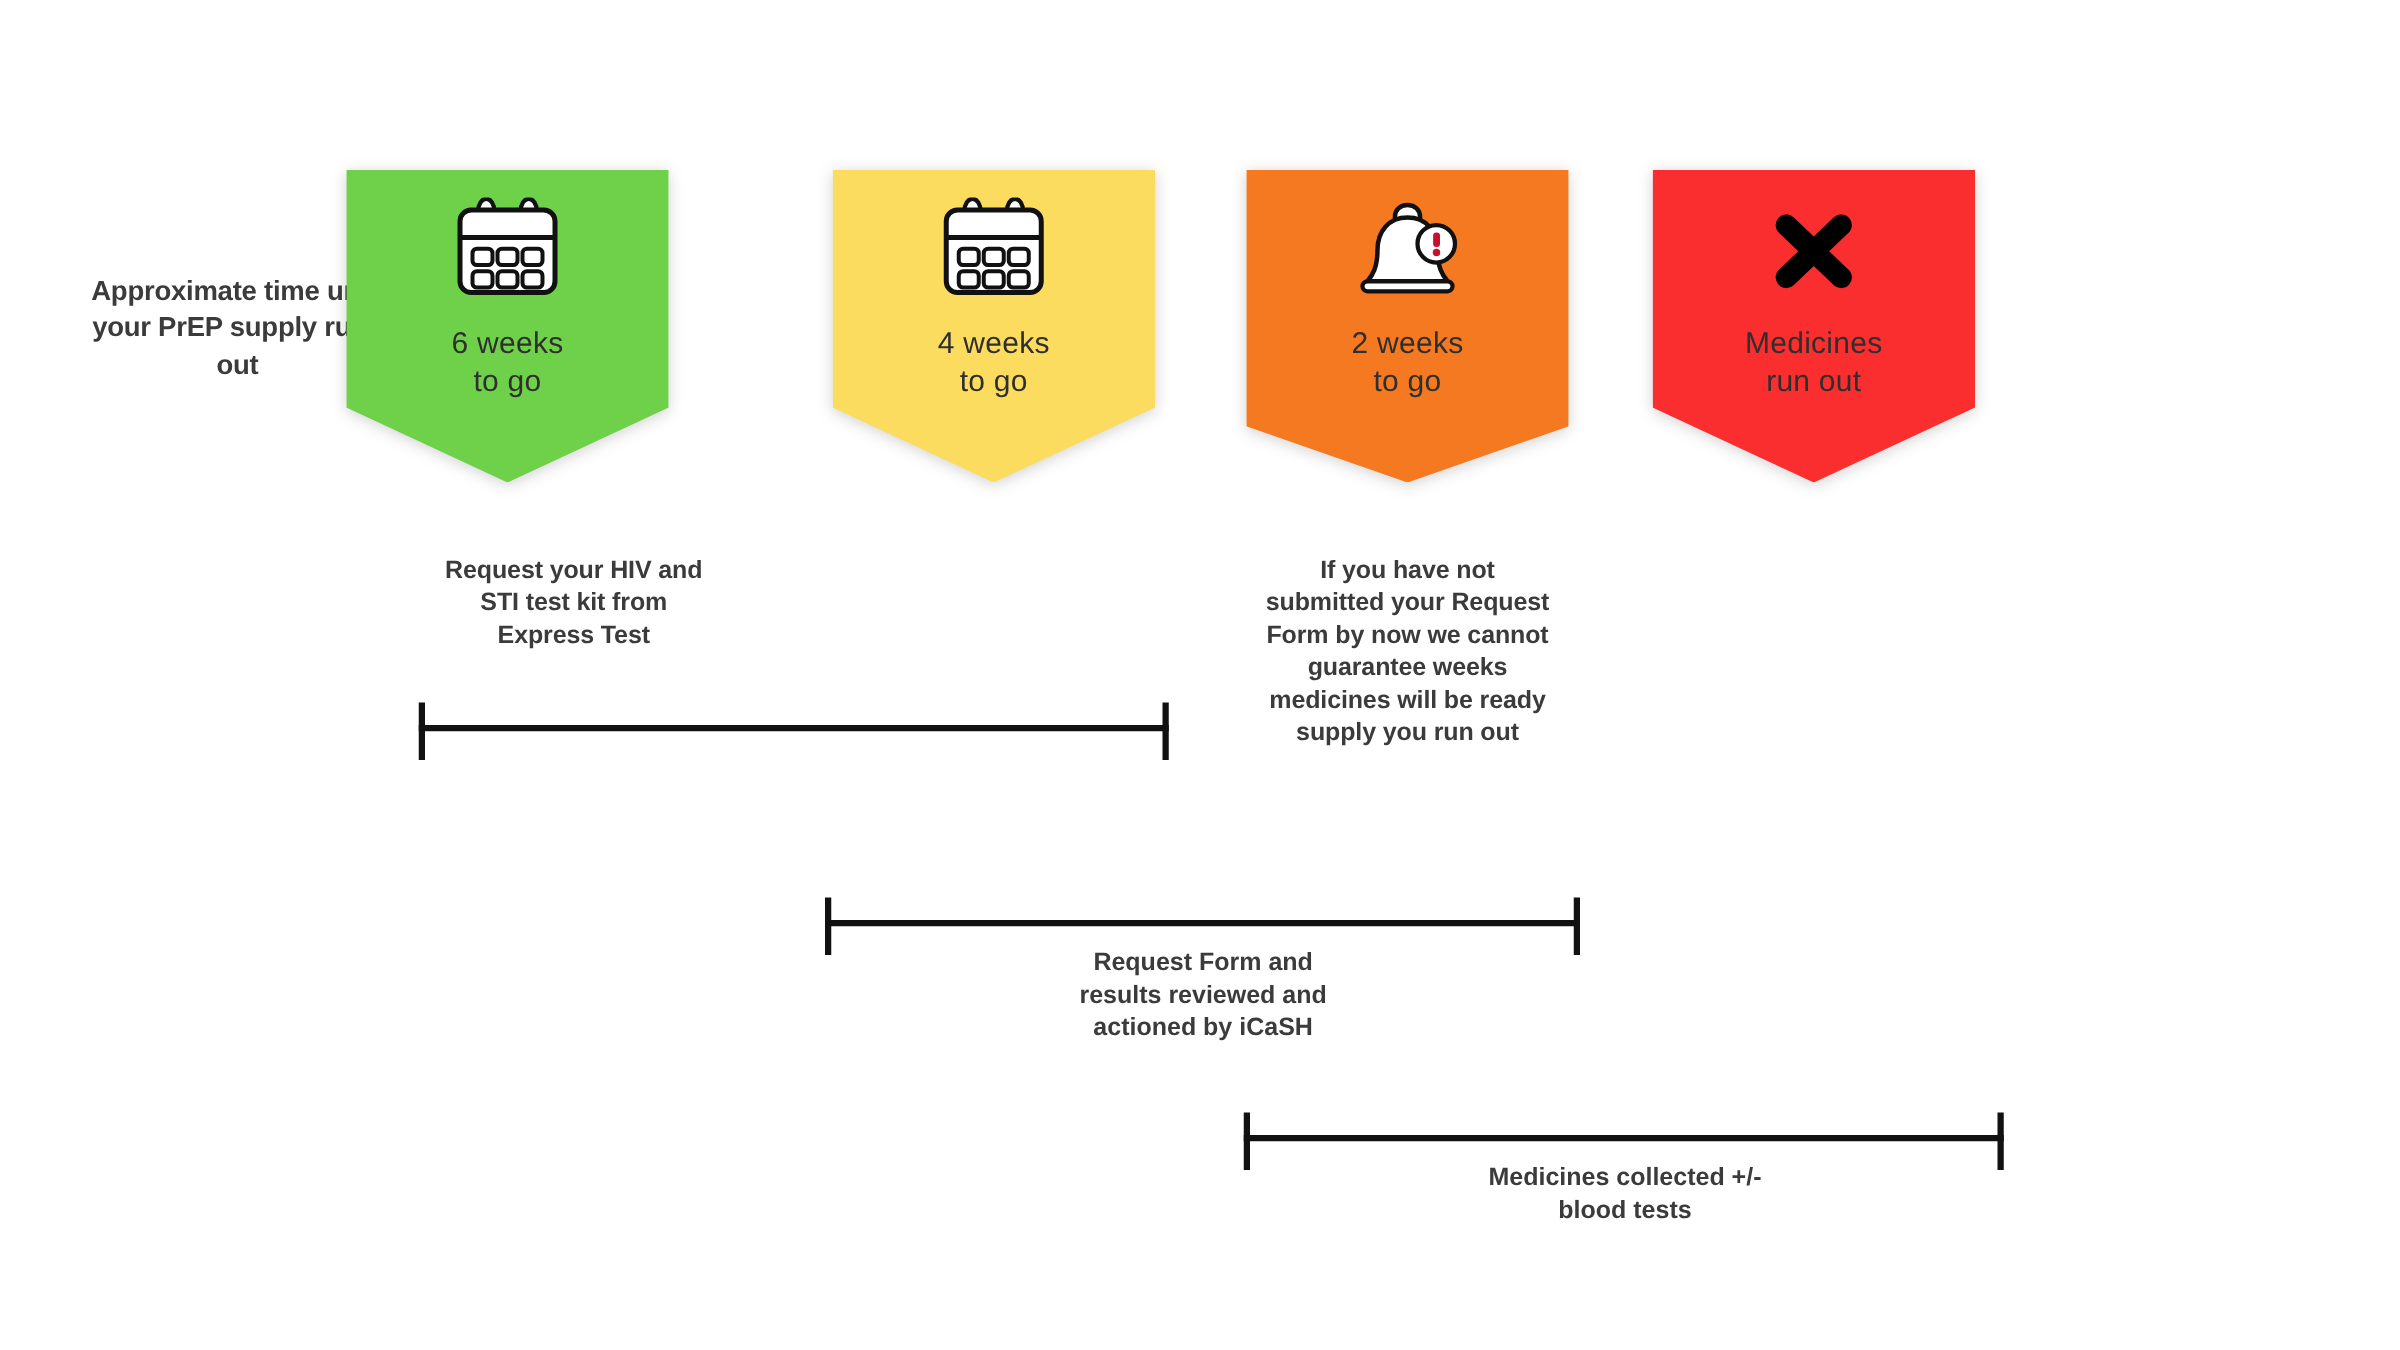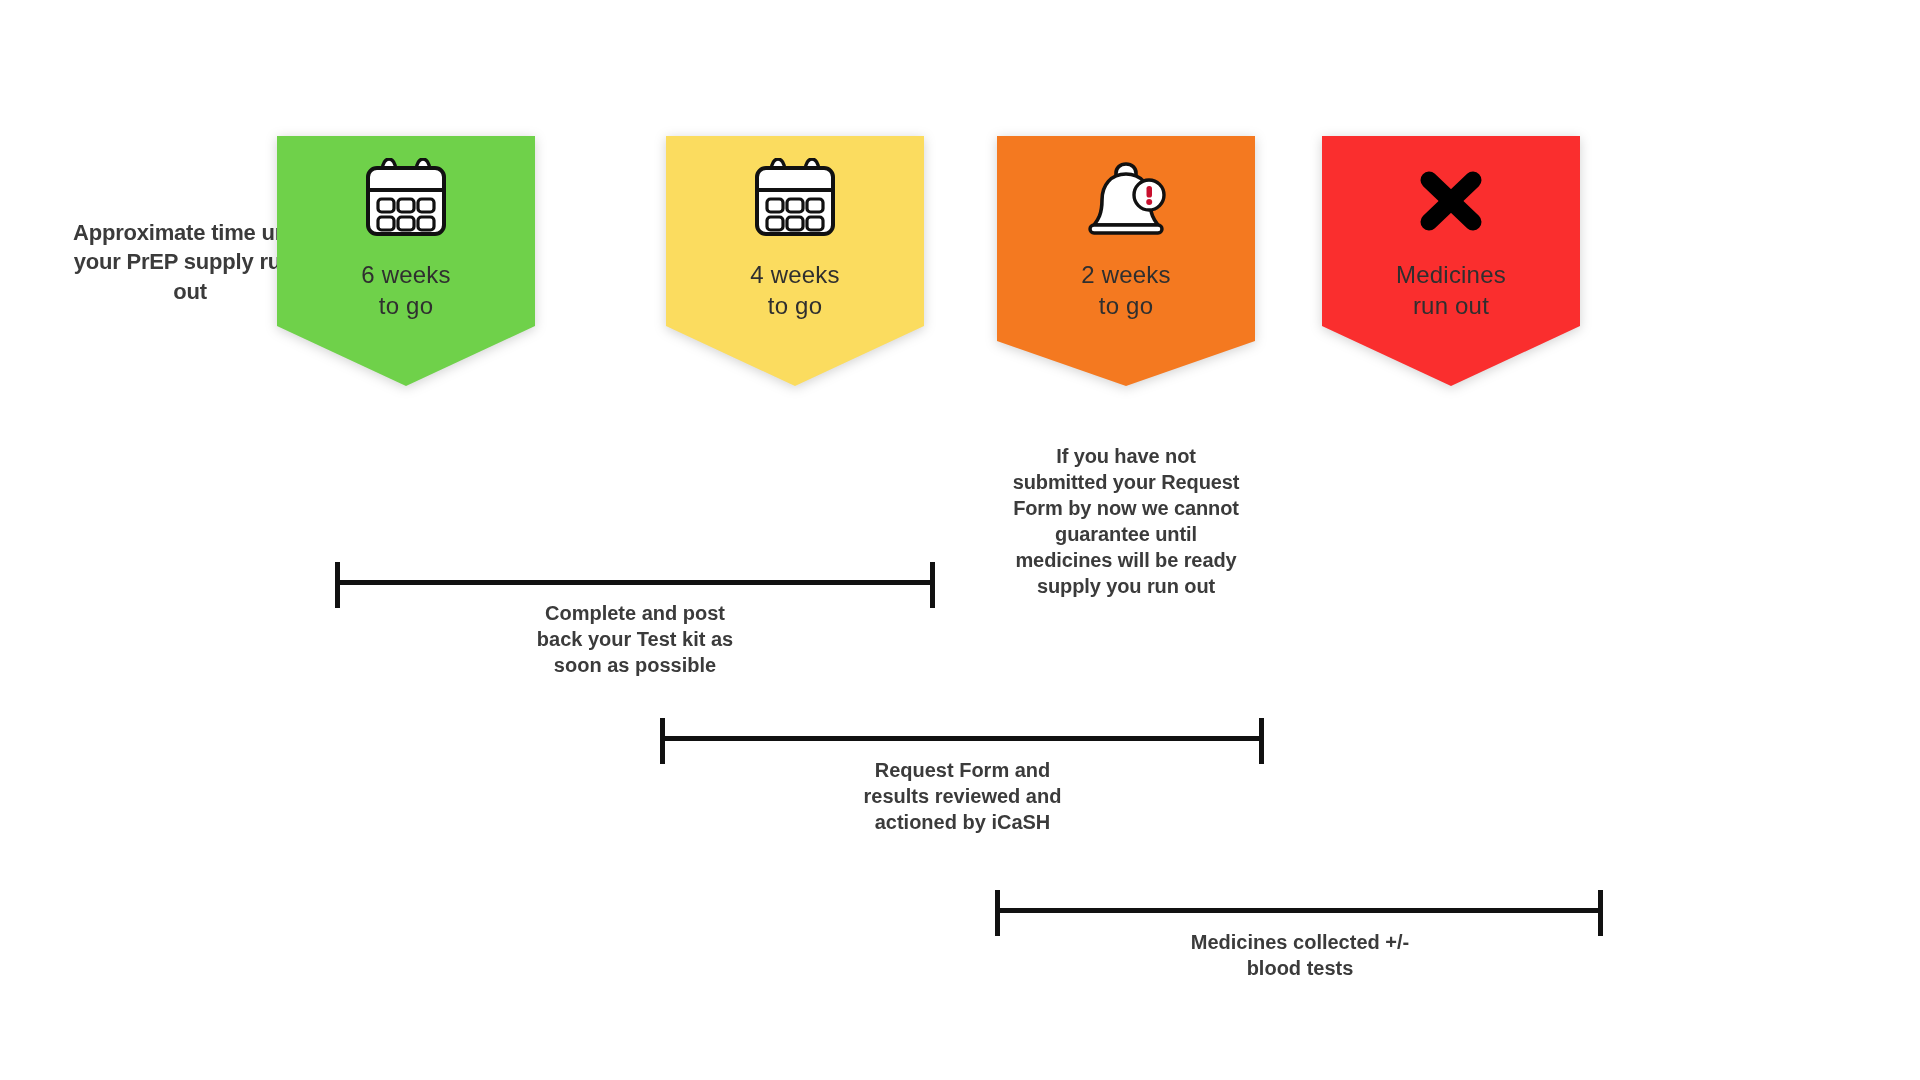--- a/index.html
+++ b/index.html
@@ -126,20 +126,25 @@
         <rect x="22" y="59" width="16" height="13" rx="3.5" fill="none" stroke="#111" stroke-width="3.2"></rect>
         <rect x="42" y="59" width="16" height="13" rx="3.5" fill="none" stroke="#111" stroke-width="3.2"></rect>
         <rect x="62" y="59" width="16" height="13" rx="3.5" fill="none" stroke="#111" stroke-width="3.2"></rect>
       </svg>
       <div class="banner-text">
         <span class="ln">6 weeks</span>
         <span class="ln">to go</span>
       </div>
     </div>
   </div>
+  <div class="caption" style="left:330px; top:443px; width:258px;">
+    <span class="ln">Request your HIV and</span>
+    <span class="ln">STI test kit from</span>
+    <span class="ln">Express Test</span>
+  </div>
 
   <div class="banner" style="left:666px;">
     <div class="body" id="body-1" style="background: rgb(251, 220, 95);"></div>
     <div class="banner-inner">
       <svg class="banner-icon" viewBox="0 0 100 86">
         <ellipse cx="33" cy="11" rx="6.5" ry="10" fill="#fff" stroke="#111" stroke-width="3.4"></ellipse>
         <ellipse cx="67" cy="11" rx="6.5" ry="10" fill="#fff" stroke="#111" stroke-width="3.4"></ellipse>
         <rect x="12" y="10" width="76" height="66" rx="9" fill="#fff" stroke="#111" stroke-width="4"></rect>
         <line x1="12" y1="32" x2="88" y2="32" stroke="#111" stroke-width="4"></line>
         <rect x="22" y="41" width="16" height="13" rx="3.5" fill="none" stroke="#111" stroke-width="3.2"></rect>
@@ -170,21 +175,21 @@
       <div class="banner-text">
         <span class="ln">2 weeks</span>
         <span class="ln">to go</span>
       </div>
     </div>
   </div>
   <div class="caption" style="left:975px; top:443px; width:302px;">
     <span class="ln">If you have not</span>
     <span class="ln">submitted your Request</span>
     <span class="ln">Form by now we cannot</span>
-    <span class="ln">guarantee until</span>
+    <span class="ln">guarantee weeks</span>
     <span class="ln">medicines will be ready</span>
     <span class="ln">supply you run out</span>
   </div>
 
   <div class="banner" style="left:1322px;">
     <div class="body" id="body-3" style="background: rgb(250, 46, 46);"></div>
     <div class="banner-inner">
       <svg class="banner-icon" viewBox="0 0 100 86">
         <g stroke="#000" stroke-width="17" stroke-linecap="round">
           <line x1="28" y1="22" x2="72" y2="64"></line>
@@ -196,25 +201,20 @@
         <span class="ln">run out</span>
       </div>
     </div>
   </div>
 
   <div class="bracket" style="left:335px; top:562px; width:600px; height:46px;">
     <div class="cap left"></div>
     <div class="bar"></div>
     <div class="cap right"></div>
   </div>
-  <div class="bracket-label" style="left:505px; top:600px; width:260px;">
-    <span class="ln">Complete and post</span>
-    <span class="ln">back your Test kit as</span>
-    <span class="ln">soon as possible</span>
-  </div>
 
   <div class="bracket" style="left:660px; top:718px; width:604px; height:46px;">
     <div class="cap left"></div>
     <div class="bar"></div>
     <div class="cap right"></div>
   </div>
   <div class="bracket-label" style="left:830px; top:757px; width:265px;">
     <span class="ln">Request Form and</span>
     <span class="ln">results reviewed and</span>
     <span class="ln">actioned by iCaSH</span>

